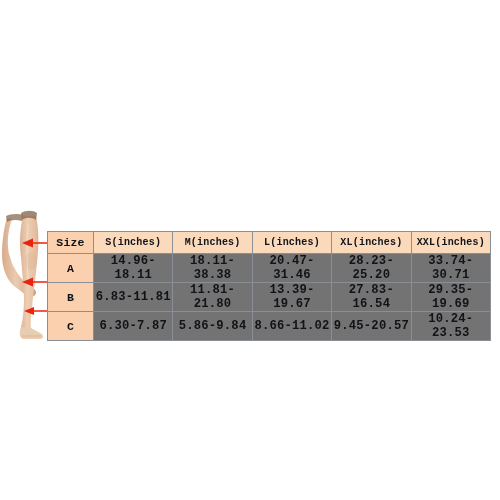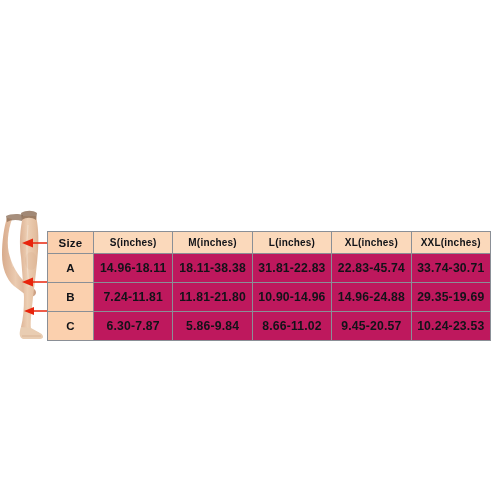--- a/index.html
+++ b/index.html
@@ -55,21 +55,21 @@
     border-collapse: collapse;
     width: 443px;
     table-layout: fixed;
     background: #ffffff;
   }
   table#size-table td,
   table#size-table th {
     border: 1px solid #8a8f96;
     text-align: center;
     vertical-align: middle;
-    font-family: Liberation Sans, sans-serif;
+    font-family: Liberation Mono, monospace;
     color: #111318;
     letter-spacing: 0.2px;
   }
   
   table#size-table thead th {
     background: #fbd9bb;
     height: 21px;
     font-size: 10px;
     font-weight: bold;
     padding: 0;
@@ -79,21 +79,21 @@
     background: #fbd0ae;
     font-weight: bold;
     font-size: 11.5px;
     width: 46px;
   }
   table#size-table tbody td {
     height: 28px;
     font-size: 12.2px;
     font-weight: bold;
     padding: 0;
-    background: #be185d;
+    background: #737373;
   }
   table#size-table tbody td.col-size {
     background: #fbd0ae;
   }
   
   col.c-size { width: 46px; }
   col.c-data { width: 79.4px; }
 </style>
 </head>
 <body>
@@ -177,30 +177,30 @@
           <th>L(inches)</th>
           <th>XL(inches)</th>
           <th>XXL(inches)</th>
         </tr>
       </thead>
       <tbody>
         <tr>
           <td class="col-size">A</td>
           <td>14.96-18.11</td>
           <td>18.11-38.38</td>
-          <td>31.81-22.83</td>
-          <td>22.83-45.74</td>
+          <td>20.47-31.46</td>
+          <td>28.23-25.20</td>
           <td>33.74-30.71</td>
         </tr>
         <tr>
           <td class="col-size">B</td>
-          <td>7.24-11.81</td>
+          <td>6.83-11.81</td>
           <td>11.81-21.80</td>
-          <td>10.90-14.96</td>
-          <td>14.96-24.88</td>
+          <td>13.39-19.67</td>
+          <td>27.83-16.54</td>
           <td>29.35-19.69</td>
         </tr>
         <tr>
           <td class="col-size">C</td>
           <td>6.30-7.87</td>
           <td>5.86-9.84</td>
           <td>8.66-11.02</td>
           <td>9.45-20.57</td>
           <td>10.24-23.53</td>
         </tr>

